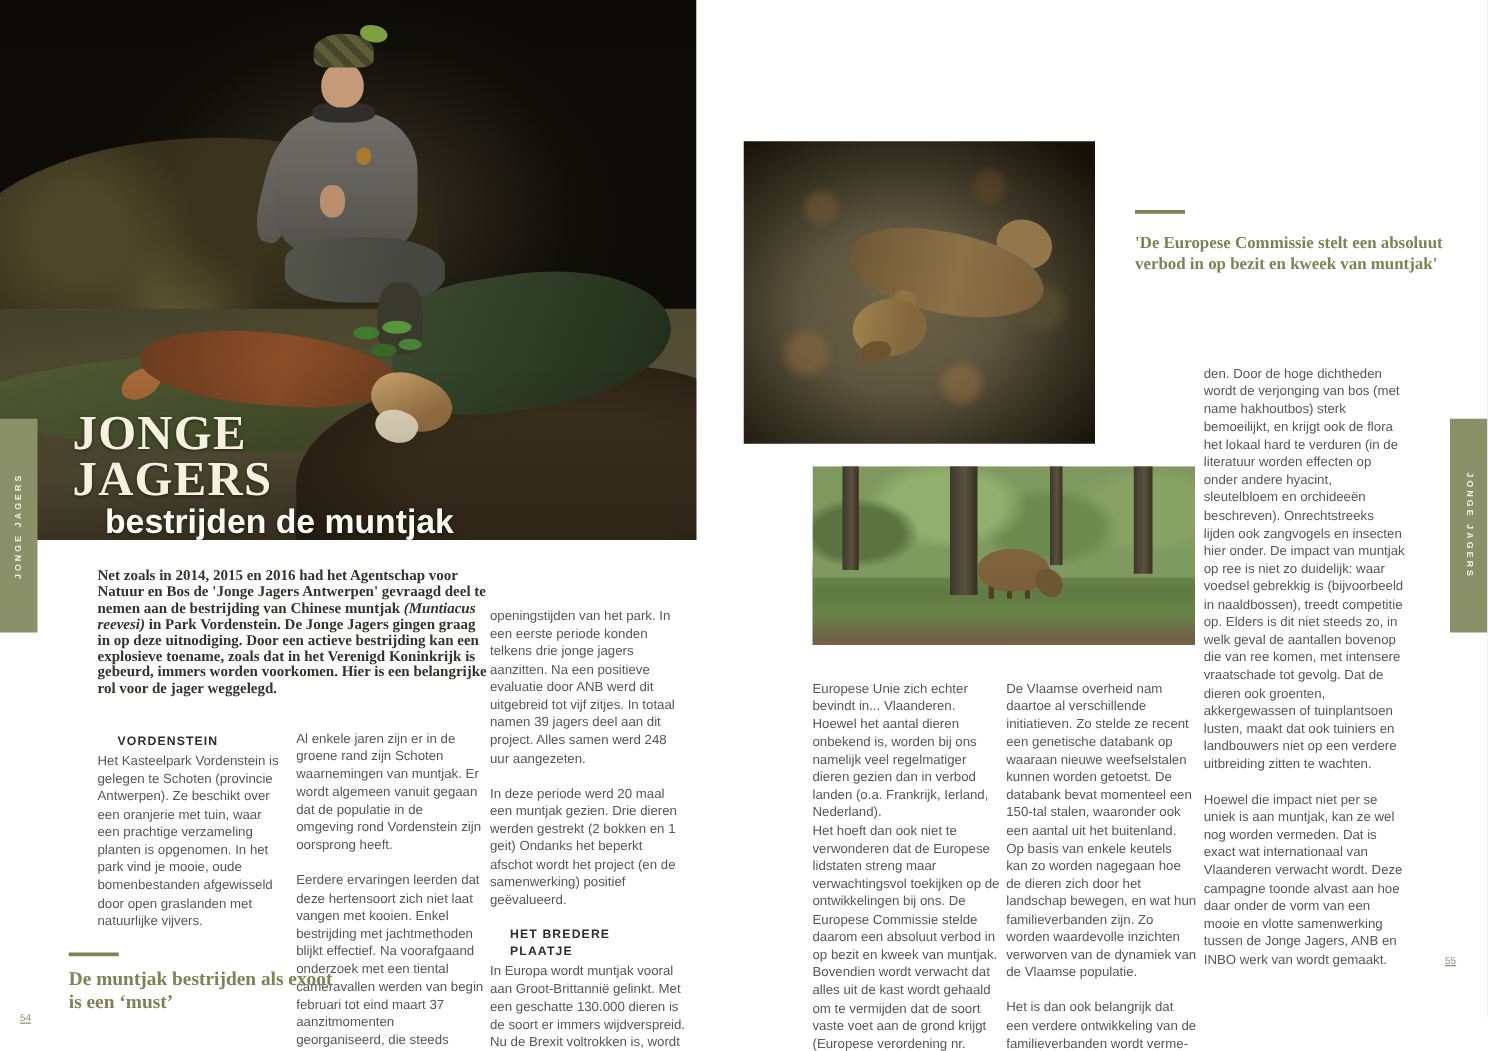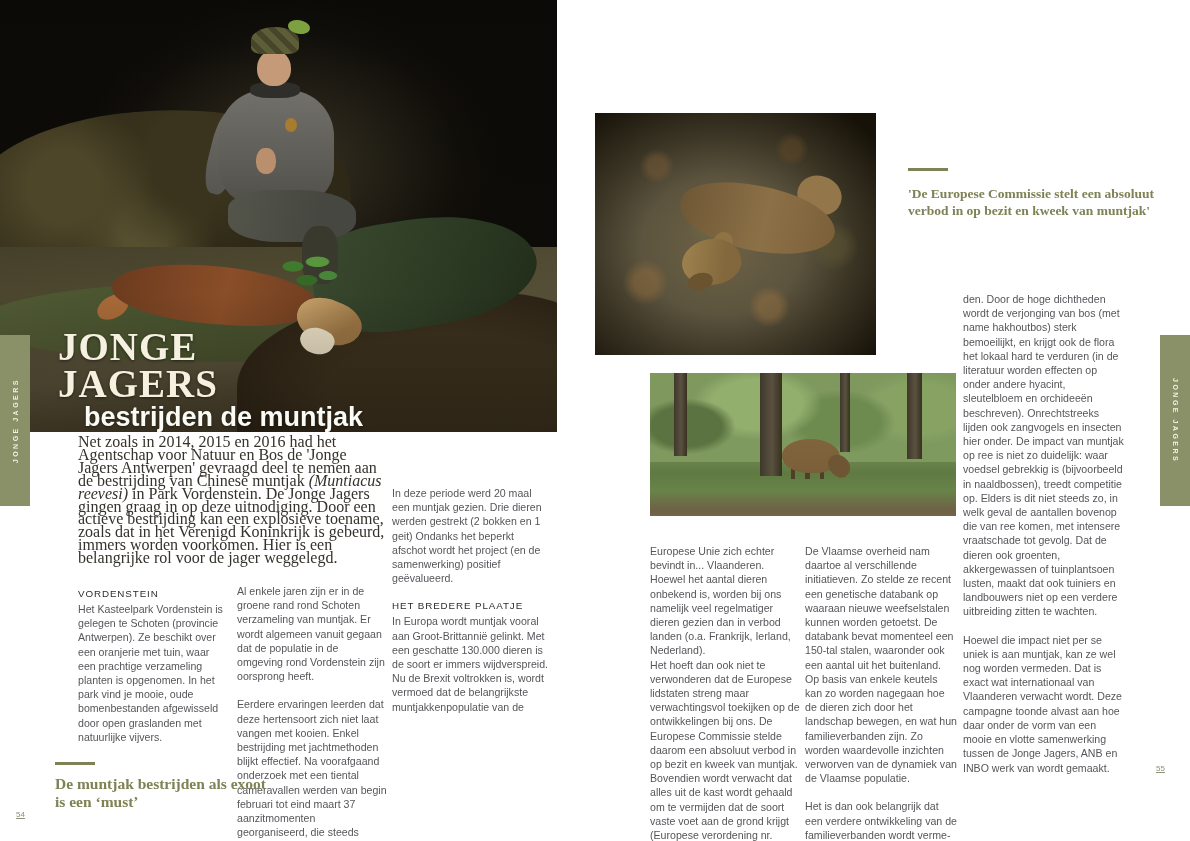--- a/index.html
+++ b/index.html
@@ -4,21 +4,21 @@
 <style>
   html,body{margin:0;padding:0;background:#e8e8e8;}
   #spread{
     position:relative;width:1190px;height:841px;background:#ffffff;
     font-family:"Liberation Sans","DejaVu Sans",sans-serif;overflow:hidden;
   }
   
   .body-col{position:absolute;color:#55565a;}
   .body-col p{font-size:10.6px;line-height:14.2px;margin:0 0 14px;}
   .body-col p.mb0{margin-bottom:0;}
-  .col-heading{font-weight:normal;font-size:9.8px;line-height:14px;letter-spacing:.9px;color:#2d2d2f;margin:0 0 1px;}
+  .col-heading{font-weight:bold;font-size:9.8px;line-height:14px;letter-spacing:.9px;color:#2d2d2f;margin:0 16px 1px;}
   .quote-rule{position:absolute;width:40px;height:3px;background:#7e8254;}
   .pull-quote{position:absolute;font-family:"Liberation Serif","DejaVu Serif",serif;font-weight:bold;color:#7e8254;}
   .page-num{position:absolute;font-size:8px;color:#8f9077;text-decoration:underline;}
   
   .tab{position:absolute;top:335px;width:30px;height:171px;background:#8a9168;display:flex;align-items:center;justify-content:center;}
   .tab .vtext{font-size:7px;font-weight:bold;letter-spacing:2.5px;color:#f2f0e4;writing-mode:vertical-rl;white-space:nowrap;}
   .tab-left{left:0;}
   .tab-left .vtext{transform:rotate(180deg);}
   .tab-right{left:1160px;}
   
@@ -66,22 +66,22 @@
     background:
       radial-gradient(ellipse 16px 8px at 30% 40%, #3f7a2e 0 60%, transparent 70%),
       radial-gradient(ellipse 18px 8px at 65% 30%, #57963c 0 60%, transparent 70%),
       radial-gradient(ellipse 16px 8px at 50% 70%, #346a26 0 60%, transparent 70%),
       radial-gradient(ellipse 14px 7px at 80% 60%, #48853a 0 60%, transparent 70%);}
   .hero-shade{position:absolute;left:0;bottom:0;width:100%;height:140px;background:linear-gradient(transparent,rgba(20,16,8,.35));}
   .hero-title{position:absolute;left:58px;top:328px;font-family:"Liberation Serif","DejaVu Serif",serif;
     font-weight:bold;font-size:39px;line-height:37px;letter-spacing:1px;color:#f5f0df;text-shadow:0 1px 3px rgba(0,0,0,.5);}
   .hero-subtitle{position:absolute;left:84px;top:402px;font-size:27px;font-weight:bold;color:#fbfbf6;text-shadow:0 1px 3px rgba(0,0,0,.45);}
   
-  .intro{position:absolute;left:78px;top:420px;width:312px;font-family:"Liberation Serif","DejaVu Serif",serif;
-    font-weight:normal;font-size:16px;line-height:12.9px;color:#35312b;}
+  .intro{position:absolute;left:78px;top:442px;width:312px;font-family:"Liberation Serif","DejaVu Serif",serif;
+    font-weight:bold;font-size:12px;line-height:12.9px;color:#35312b;}
   .intro em{font-style:italic;}
   
   .lq-rule{left:55px;top:762px;}
   .left-quote{left:55px;top:775px;width:215px;font-size:15.5px;line-height:17.5px;}
   
   .photo1{position:absolute;left:595px;top:113px;width:281px;height:242px;overflow:hidden;
     background:
       radial-gradient(circle at 22% 22%, rgba(122,92,54,.5) 0 3%, transparent 6%),
       radial-gradient(circle at 70% 15%, rgba(100,74,40,.5) 0 3%, transparent 6%),
       radial-gradient(circle at 18% 70%, rgba(140,106,62,.55) 0 4%, transparent 8%),
@@ -162,25 +162,26 @@
   </div>
 
   <p class="intro"><span>Net zoals in 2014, 2015 en 2016 had het Agentschap voor Natuur en Bos de 'Jonge Jagers Antwerpen' gevraagd deel te nemen aan de bestrijding van Chinese muntjak </span><em>(Muntiacus reevesi)</em><span> in Park Vordenstein. De Jonge Jagers gingen graag in op deze uitnodiging. Door een actieve bestrijding kan een explosieve toename, zoals dat in het Verenigd Koninkrijk is gebeurd, immers worden voorkomen. Hier is een belangrijke rol voor de jager weggelegd.</span></p>
 
   <div class="body-col" style="left:78px;top:587px;width:150px;">
     <h4 class="col-heading">VORDENSTEIN</h4>
     <p>Het Kasteelpark Vordenstein is gelegen te Schoten (provincie Antwerpen). Ze beschikt over een oranjerie met tuin, waar een prachtige verzameling planten is opgenomen. In het park vind je mooie, oude bomenbestanden afgewisseld door open graslanden met natuurlijke vijvers.</p>
   </div>
 
   <div class="body-col" style="left:237px;top:584px;width:150px;">
-    <p>Al enkele jaren zijn er in de groene rand rond Schoten verzameling van muntjak. Er wordt algemeen vanuit gegaan dat de populatie in de omgeving rond Vordenstein zijn oorsprong heeft.</p>
+    <p>Al enkele jaren zijn er in de groene rand zijn Schoten waarnemingen van muntjak. Er wordt algemeen vanuit gegaan dat de populatie in de omgeving rond Vordenstein zijn oorsprong heeft.</p>
     <p>Eerdere ervaringen leerden dat deze hertensoort zich niet laat vangen met kooien. Enkel bestrijding met jachtmethoden blijkt effectief. Na voorafgaand onderzoek met een tiental cameravallen werden van begin februari tot eind maart 37 aanzitmomenten georganiseerd, die steeds doorgingen buiten de publieke</p>
   </div>
 
   <div class="body-col" style="left:392px;top:486px;width:157px;">
+    <p>openingstijden van het park. In een eerste periode konden telkens drie jonge jagers aanzitten. Na een positieve evaluatie door ANB werd dit uitgebreid tot vijf zitjes. In totaal namen 39 jagers deel aan dit project. Alles samen werd 248 uur aangezeten.</p>
     <p>In deze periode werd 20 maal een muntjak gezien. Drie dieren werden gestrekt (2 bokken en 1 geit) Ondanks het beperkt afschot wordt het project (en de samenwerking) positief geëvalueerd.</p>
     <h4 class="col-heading">HET BREDERE PLAATJE</h4>
     <p>In Europa wordt muntjak vooral aan Groot-Brittannië gelinkt. Met een geschatte 130.000 dieren is de soort er immers wijdverspreid. Nu de Brexit voltrokken is, wordt vermoed dat de belangrijkste muntjakkenpopulatie van de</p>
   </div>
 
   <div class="quote-rule lq-rule"></div>
   <div class="pull-quote left-quote">De muntjak bestrijden als exoot is een ‘must’</div>
 
   <div class="page-num" style="left:16px;top:810px;">54</div>
 

